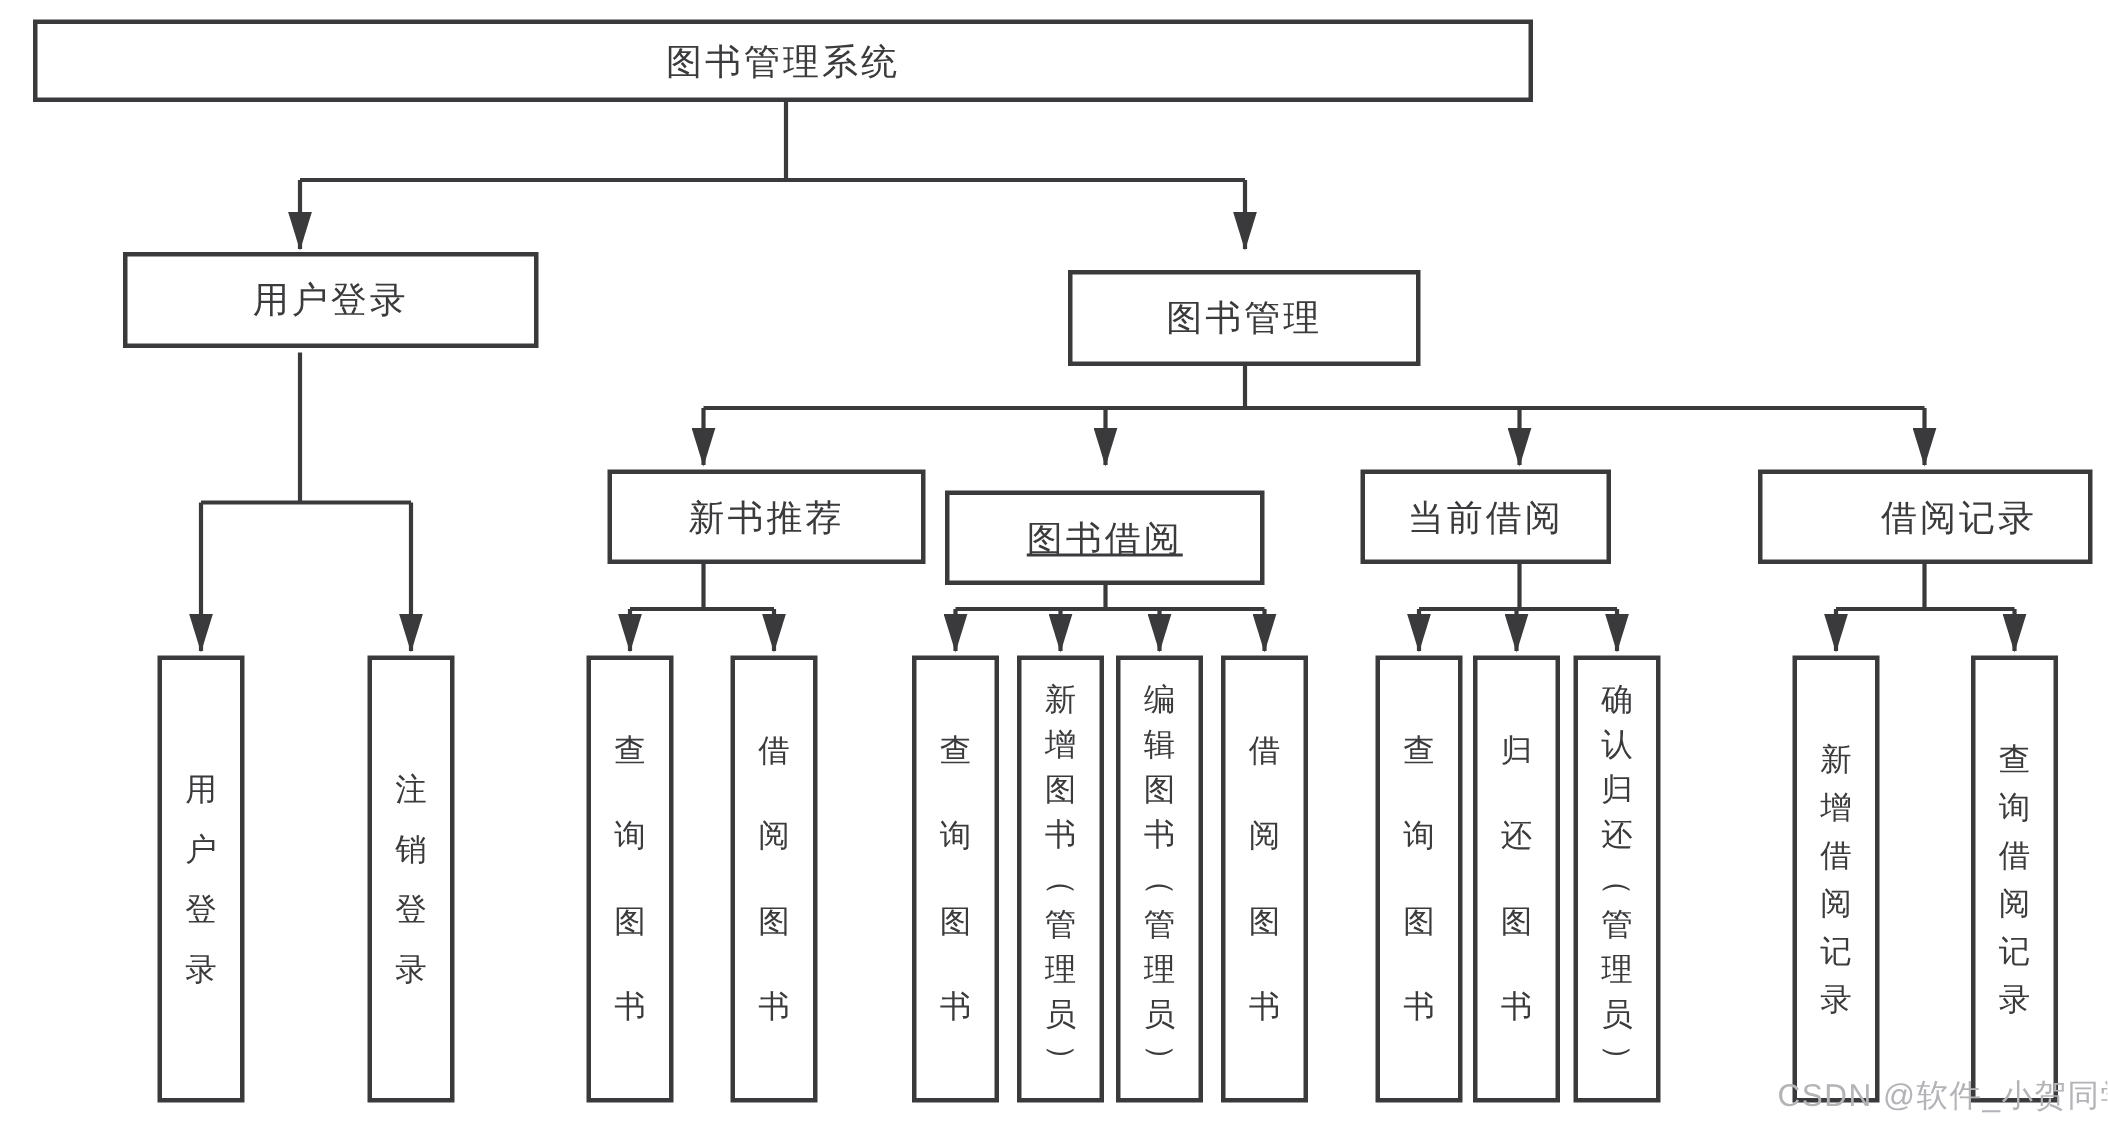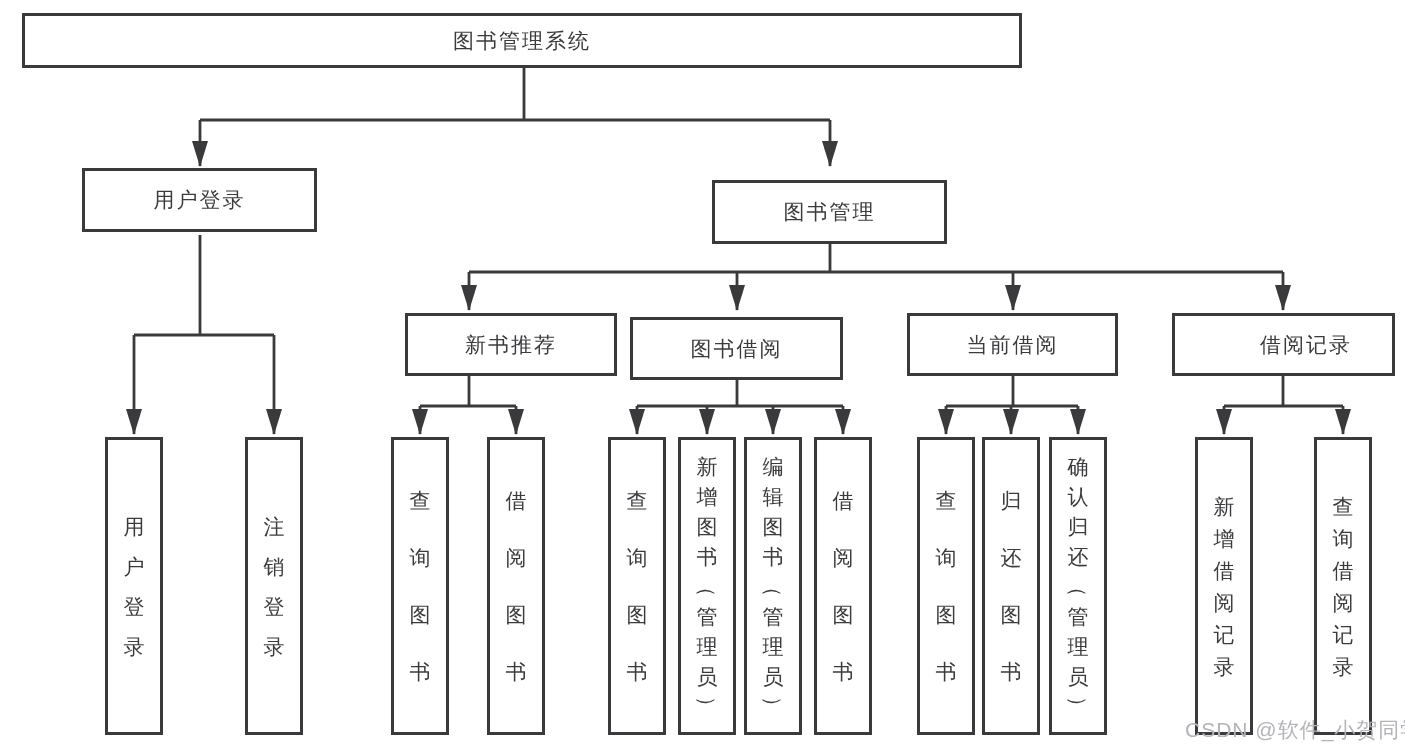--- a/index.html
+++ b/index.html
@@ -11,21 +11,21 @@
   html,body{margin:0;padding:0;background:var(--bg);}
   .canvas{
     position:relative;width:1405px;height:747px;background:var(--bg);
     font-family:"Liberation Sans","DejaVu Sans",sans-serif;
     overflow:hidden;
   }
   svg.connectors{position:absolute;left:0;top:0;color:var(--line);pointer-events:none;}
   .box{
     position:absolute;box-sizing:border-box;border:3px solid var(--line);
     background:#fff;display:flex;align-items:center;justify-content:center;
-    color:var(--text);font-size:21px;letter-spacing:2px;
+    color:var(--text);font-size:24px;letter-spacing:2px;
   }
   .leaf{
     flex-direction:column;justify-content:center;align-items:center;
     font-size:21px;letter-spacing:0;width:58px;top:437px;height:298px;
   }
   .leaf span{display:block;line-height:1;}
   .leaf span.rot{transform:rotate(90deg);}
   .chars4{gap:36px;}
   .chars4.tight{gap:19px;}
   .chars6{gap:11px;}
@@ -73,26 +73,26 @@
       <path d="M946 406 L946 434" marker-end="url(#arrow)"></path>
       <path d="M1011 406 L1011 434" marker-end="url(#arrow)"></path>
       <path d="M1078 406 L1078 434" marker-end="url(#arrow)"></path>
       <path d="M1224 406 L1224 434" marker-end="url(#arrow)"></path>
       <path d="M1343 406 L1343 434" marker-end="url(#arrow)"></path>
     </g>
   </svg>
 
   <div class="box" style="left:22px;top:13px;width:1000px;height:55px;">图书管理系统</div>
 
-  <div class="box" style="left:82px;top:168px;width:235px;height:64px;">用户登录</div>
+  <div class="box" style="left:82px;top:168px;width:277px;height:64px;">用户登录</div>
   <div class="box" style="left:712px;top:168px;width:235px;height:64px;margin-top:12px;">图书管理</div>
 
   <div class="box" style="left:363px;top:313px;width:212px;height:63px;margin-left:42px;">新书推荐</div>
-  <div class="box" style="left:630px;top:317px;width:213px;height:63px;">图书借阅</div>
-  <div class="box" style="left:907px;top:313px;width:211px;height:63px;font-family:Liberation Serif, serif;">当前借阅</div>
+  <div class="box" style="left:630px;top:327px;width:213px;height:63px;text-decoration:underline;">图书借阅</div>
+  <div class="box" style="left:907px;top:313px;width:167px;height:63px;font-family:Liberation Serif, serif;">当前借阅</div>
   <div class="box" style="left:1172px;top:313px;width:223px;height:63px;padding-left:45px;">借阅记录</div>
 
   <div class="box leaf chars4 tight" style="left:105px;">
       <span>用</span>
       <span>户</span>
       <span>登</span>
       <span>录</span>
     </div>
   <div class="box leaf chars4 tight" style="left:245px;">
       <span>注</span>

